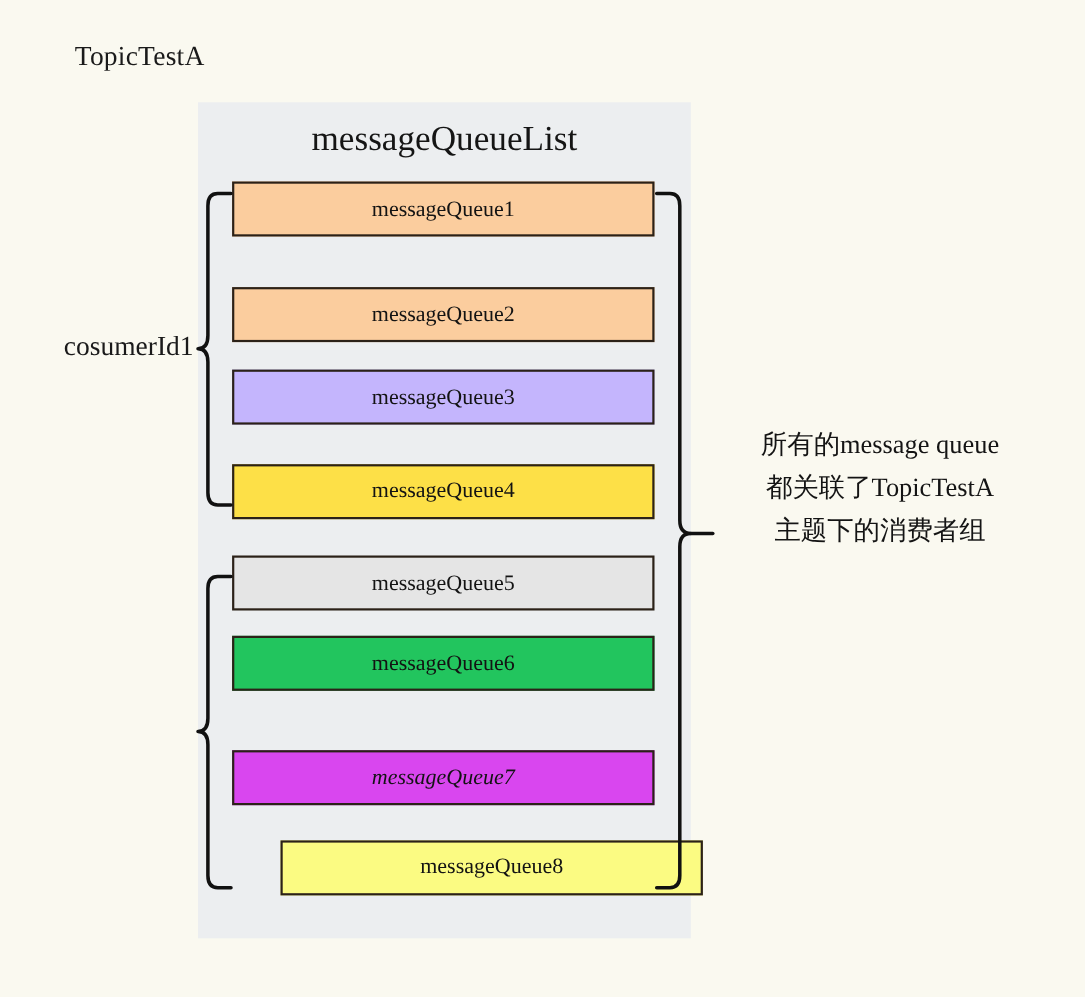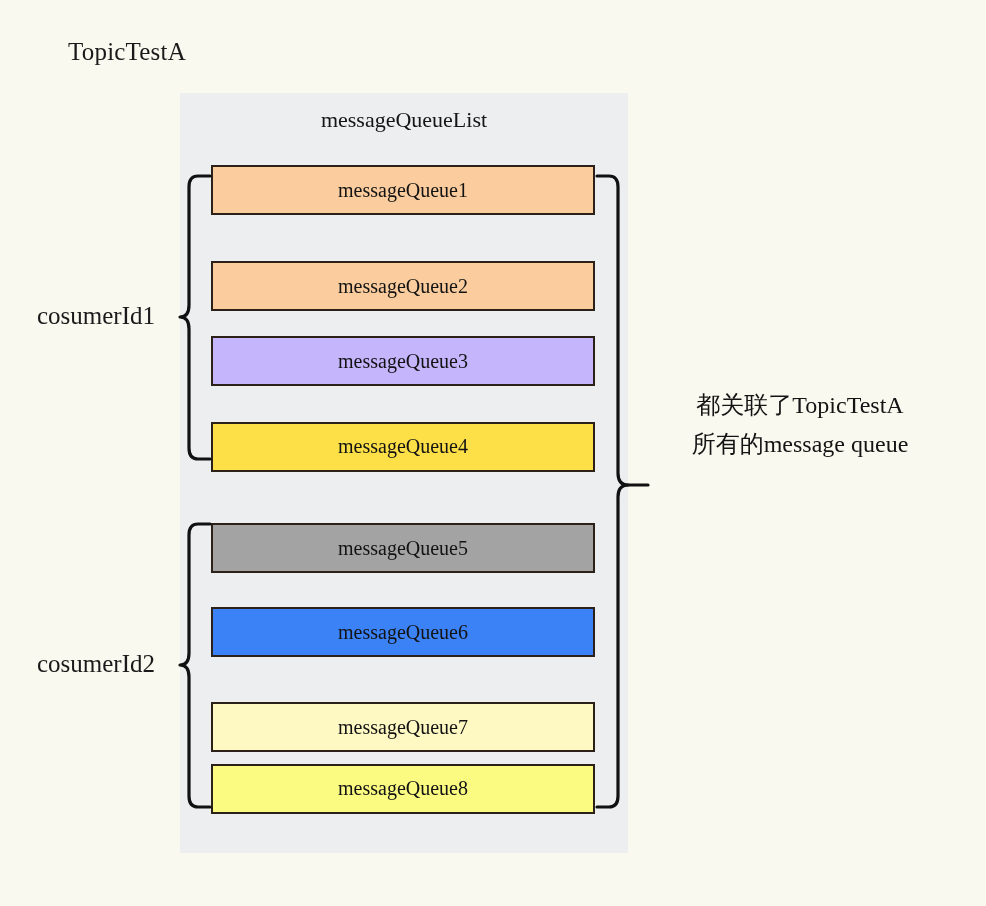--- a/index.html
+++ b/index.html
@@ -40,21 +40,21 @@
     width: 448px;
     height: 760px;
     background: #eceef0;
   }
   .panel-heading {
     position: absolute;
     left: 0;
     top: 14px;
     width: 448px;
     text-align: center;
-    font-size: 22px;
+    font-size: 32px;
     color: #151515;
     white-space: nowrap;
   }
 
   
   .queue-box {
     position: absolute;
     left: 211px;
     width: 384px;
     height: 50px;
@@ -69,21 +69,21 @@
   }
   .queue-box.orange { background: #fbcd9e; }
   .queue-box.yellow { background: #fbfb82; }
 
   
   .consumer-label {
     position: absolute;
     font-size: 25px;
     color: #1a1a1a;
     white-space: nowrap;
-    text-align: center;
+    text-align: right;
   }
   #consumer-label-1 { left: 16px; top: 302px; width: 160px; }
   #consumer-label-2 { left: 16px; top: 650px; width: 160px; }
 
   
   .annotation {
     position: absolute;
     left: 650px;
     top: 386px;
     width: 300px;
@@ -127,41 +127,41 @@
       </div>
       <div class="queue-box orange" style="top: 261px; background: rgb(251, 205, 158);">
         <span>messageQueue2</span>
       </div>
       <div class="queue-box orange" style="top: 336px; background: #c4b5fd;">
         <span>messageQueue3</span>
       </div>
       <div class="queue-box orange" style="top: 421.5px; background: #fde047;">
         <span>messageQueue4</span>
       </div>
-      <div class="queue-box yellow" style="top: 523px; background: #a3a3a3;">
+      <div class="queue-box yellow" style="top: 505px; background: #e5e5e5;">
         <span>messageQueue5</span>
       </div>
-      <div class="queue-box yellow" style="top: 607px; background: #3b82f6;">
+      <div class="queue-box yellow" style="top: 578px; background: #22c55e;">
         <span>messageQueue6</span>
       </div>
-      <div class="queue-box yellow" style="top: 702px; background: #fef9c3;">
+      <div class="queue-box yellow" style="top: 682px; background: #d946ef; font-style: italic;">
         <span>messageQueue7</span>
       </div>
-      <div class="queue-box yellow" style="top: 763.5px; background: rgb(251, 251, 130);">
+      <div class="queue-box yellow" style="top: 763.5px; background: rgb(251, 251, 130); margin-left: 44px;">
         <span>messageQueue8</span>
       </div>
     </div>
 
   <div class="consumer-label" id="consumer-label-1">cosumerId1</div>
 
-  <div class="consumer-label" id="consumer-label-2">cosumerId2</div>
 
   <div class="annotation">
+    <span class="line">所有的message queue</span>
     <span class="line">都关联了TopicTestA</span>
-    <span class="line">所有的message queue</span>
+    <span class="line">主题下的消费者组</span>
   </div>
 
   <svg id="braces" viewBox="0 0 986 906">
 
     <path d="M 210 176
              L 198 176
              Q 189 176 189 187
              L 189 305
              Q 189 317 180 317
              Q 189 317 189 329

